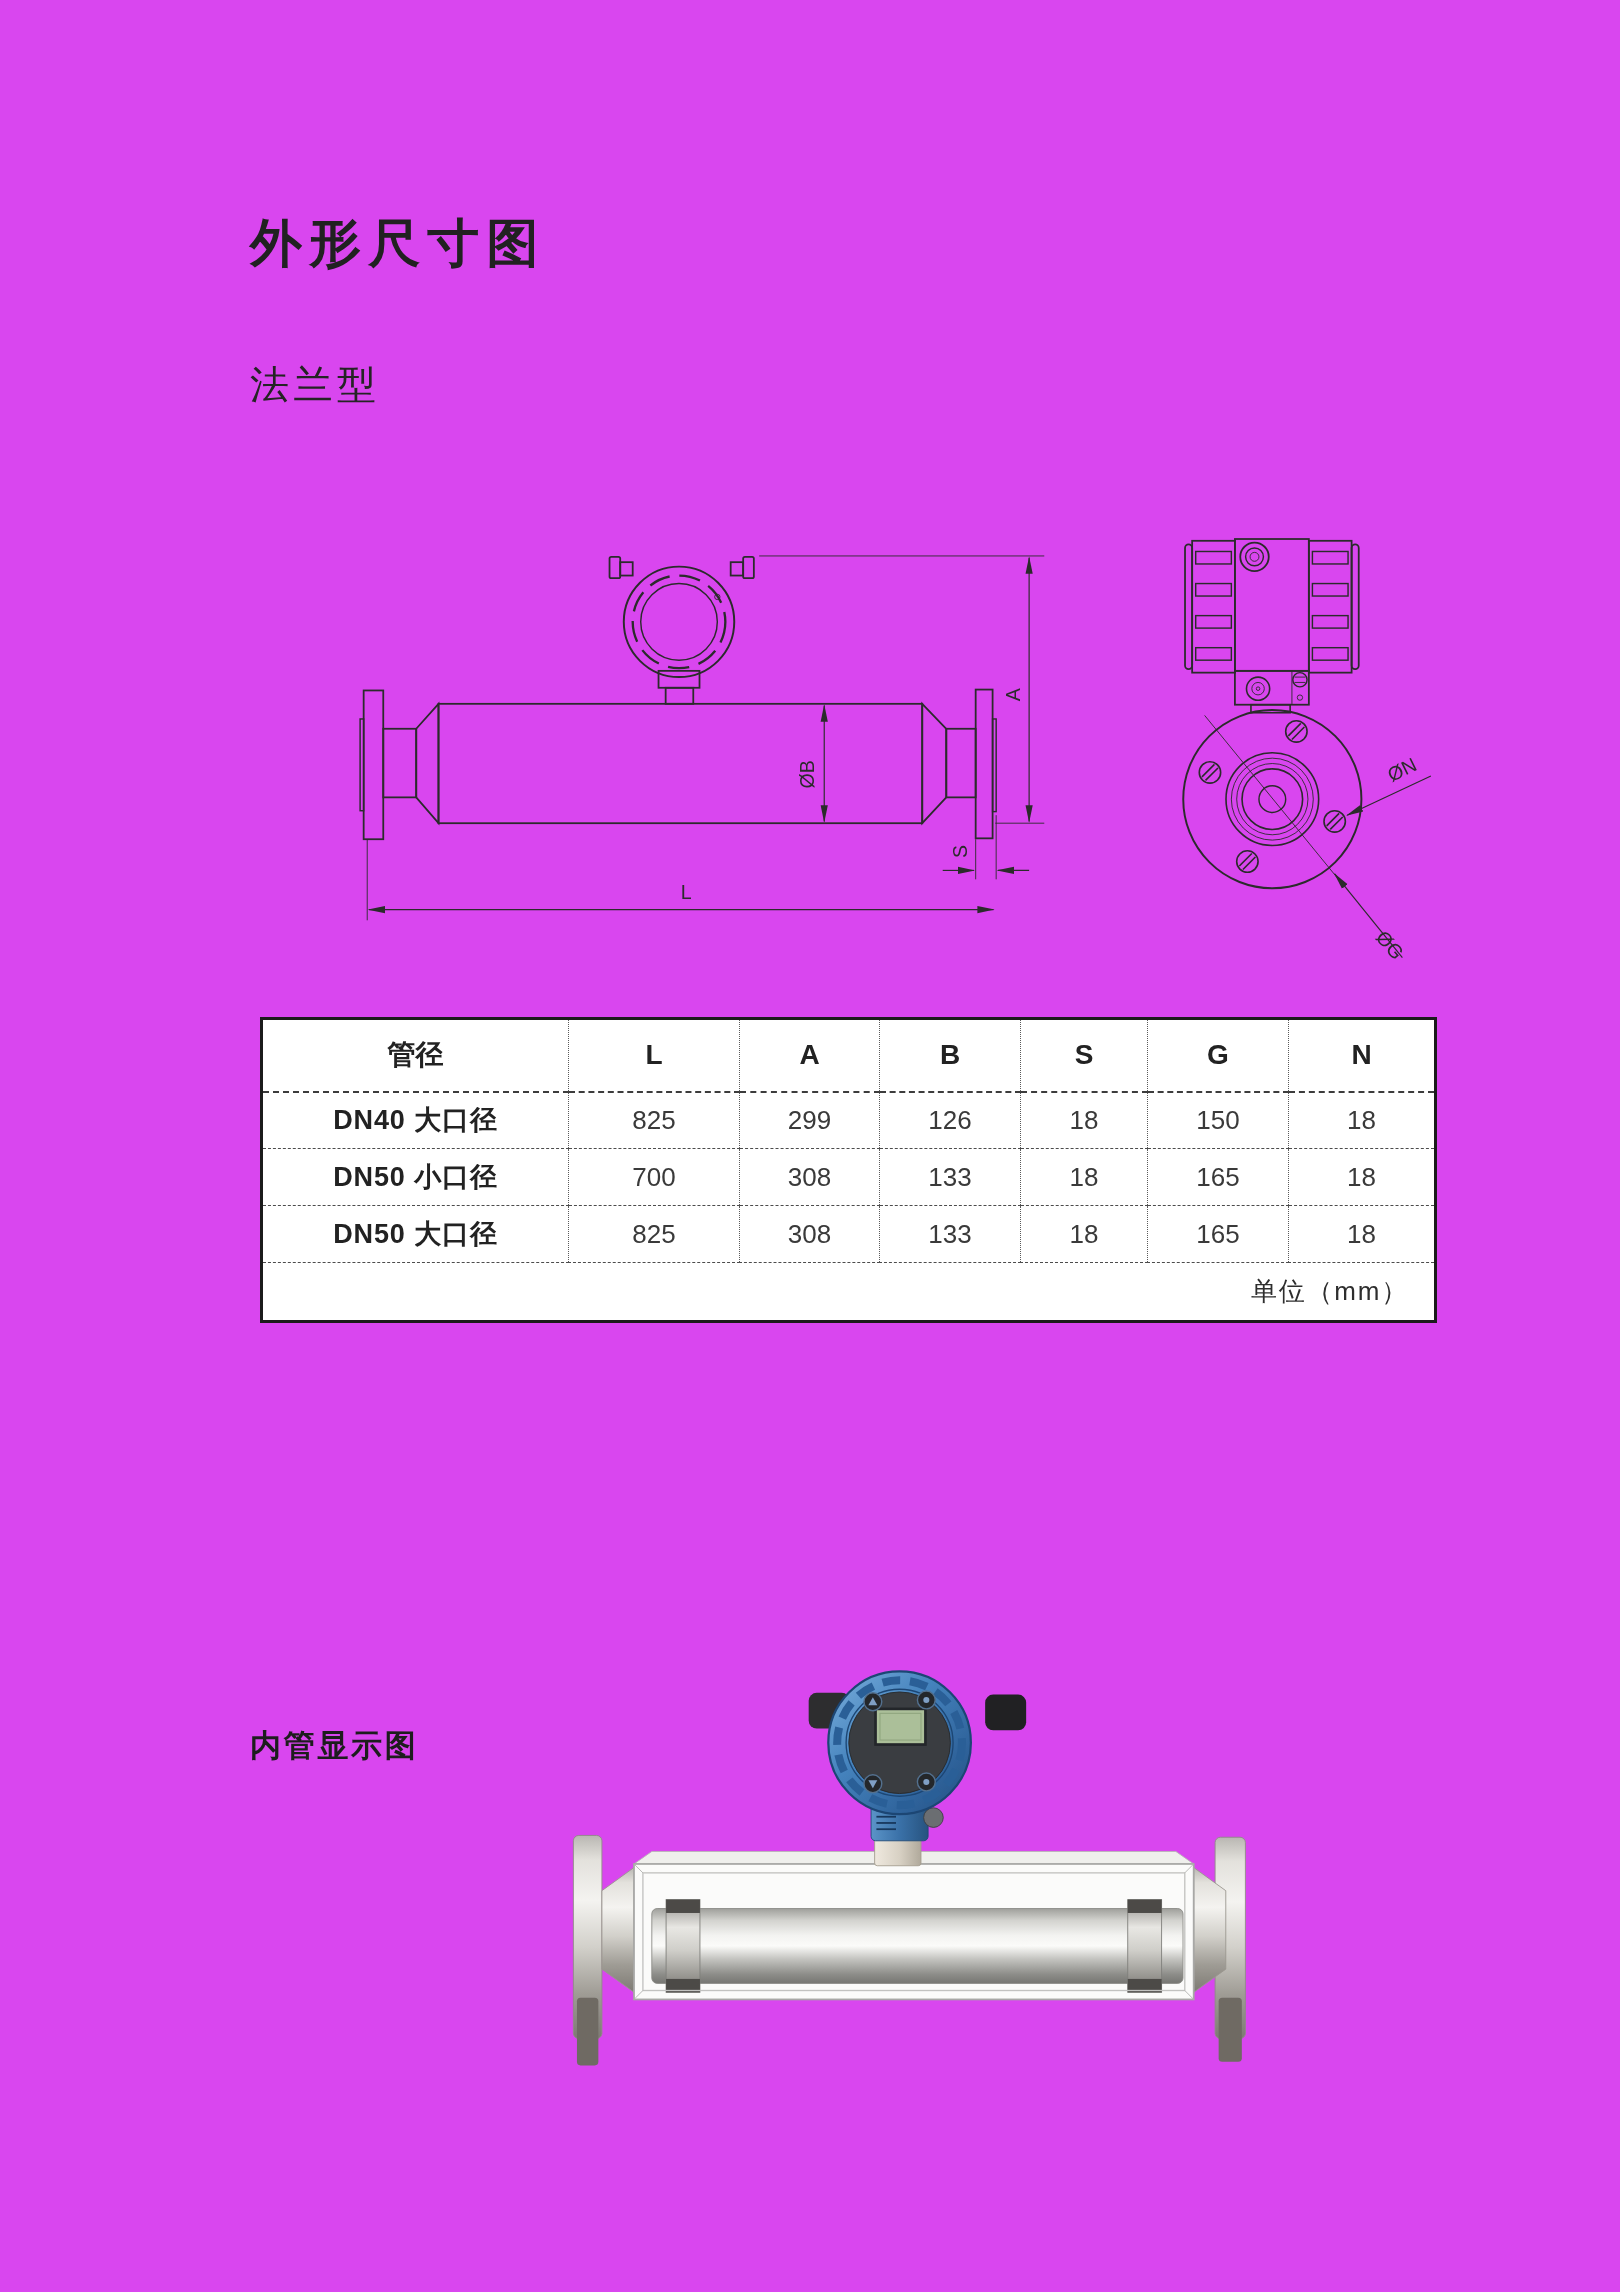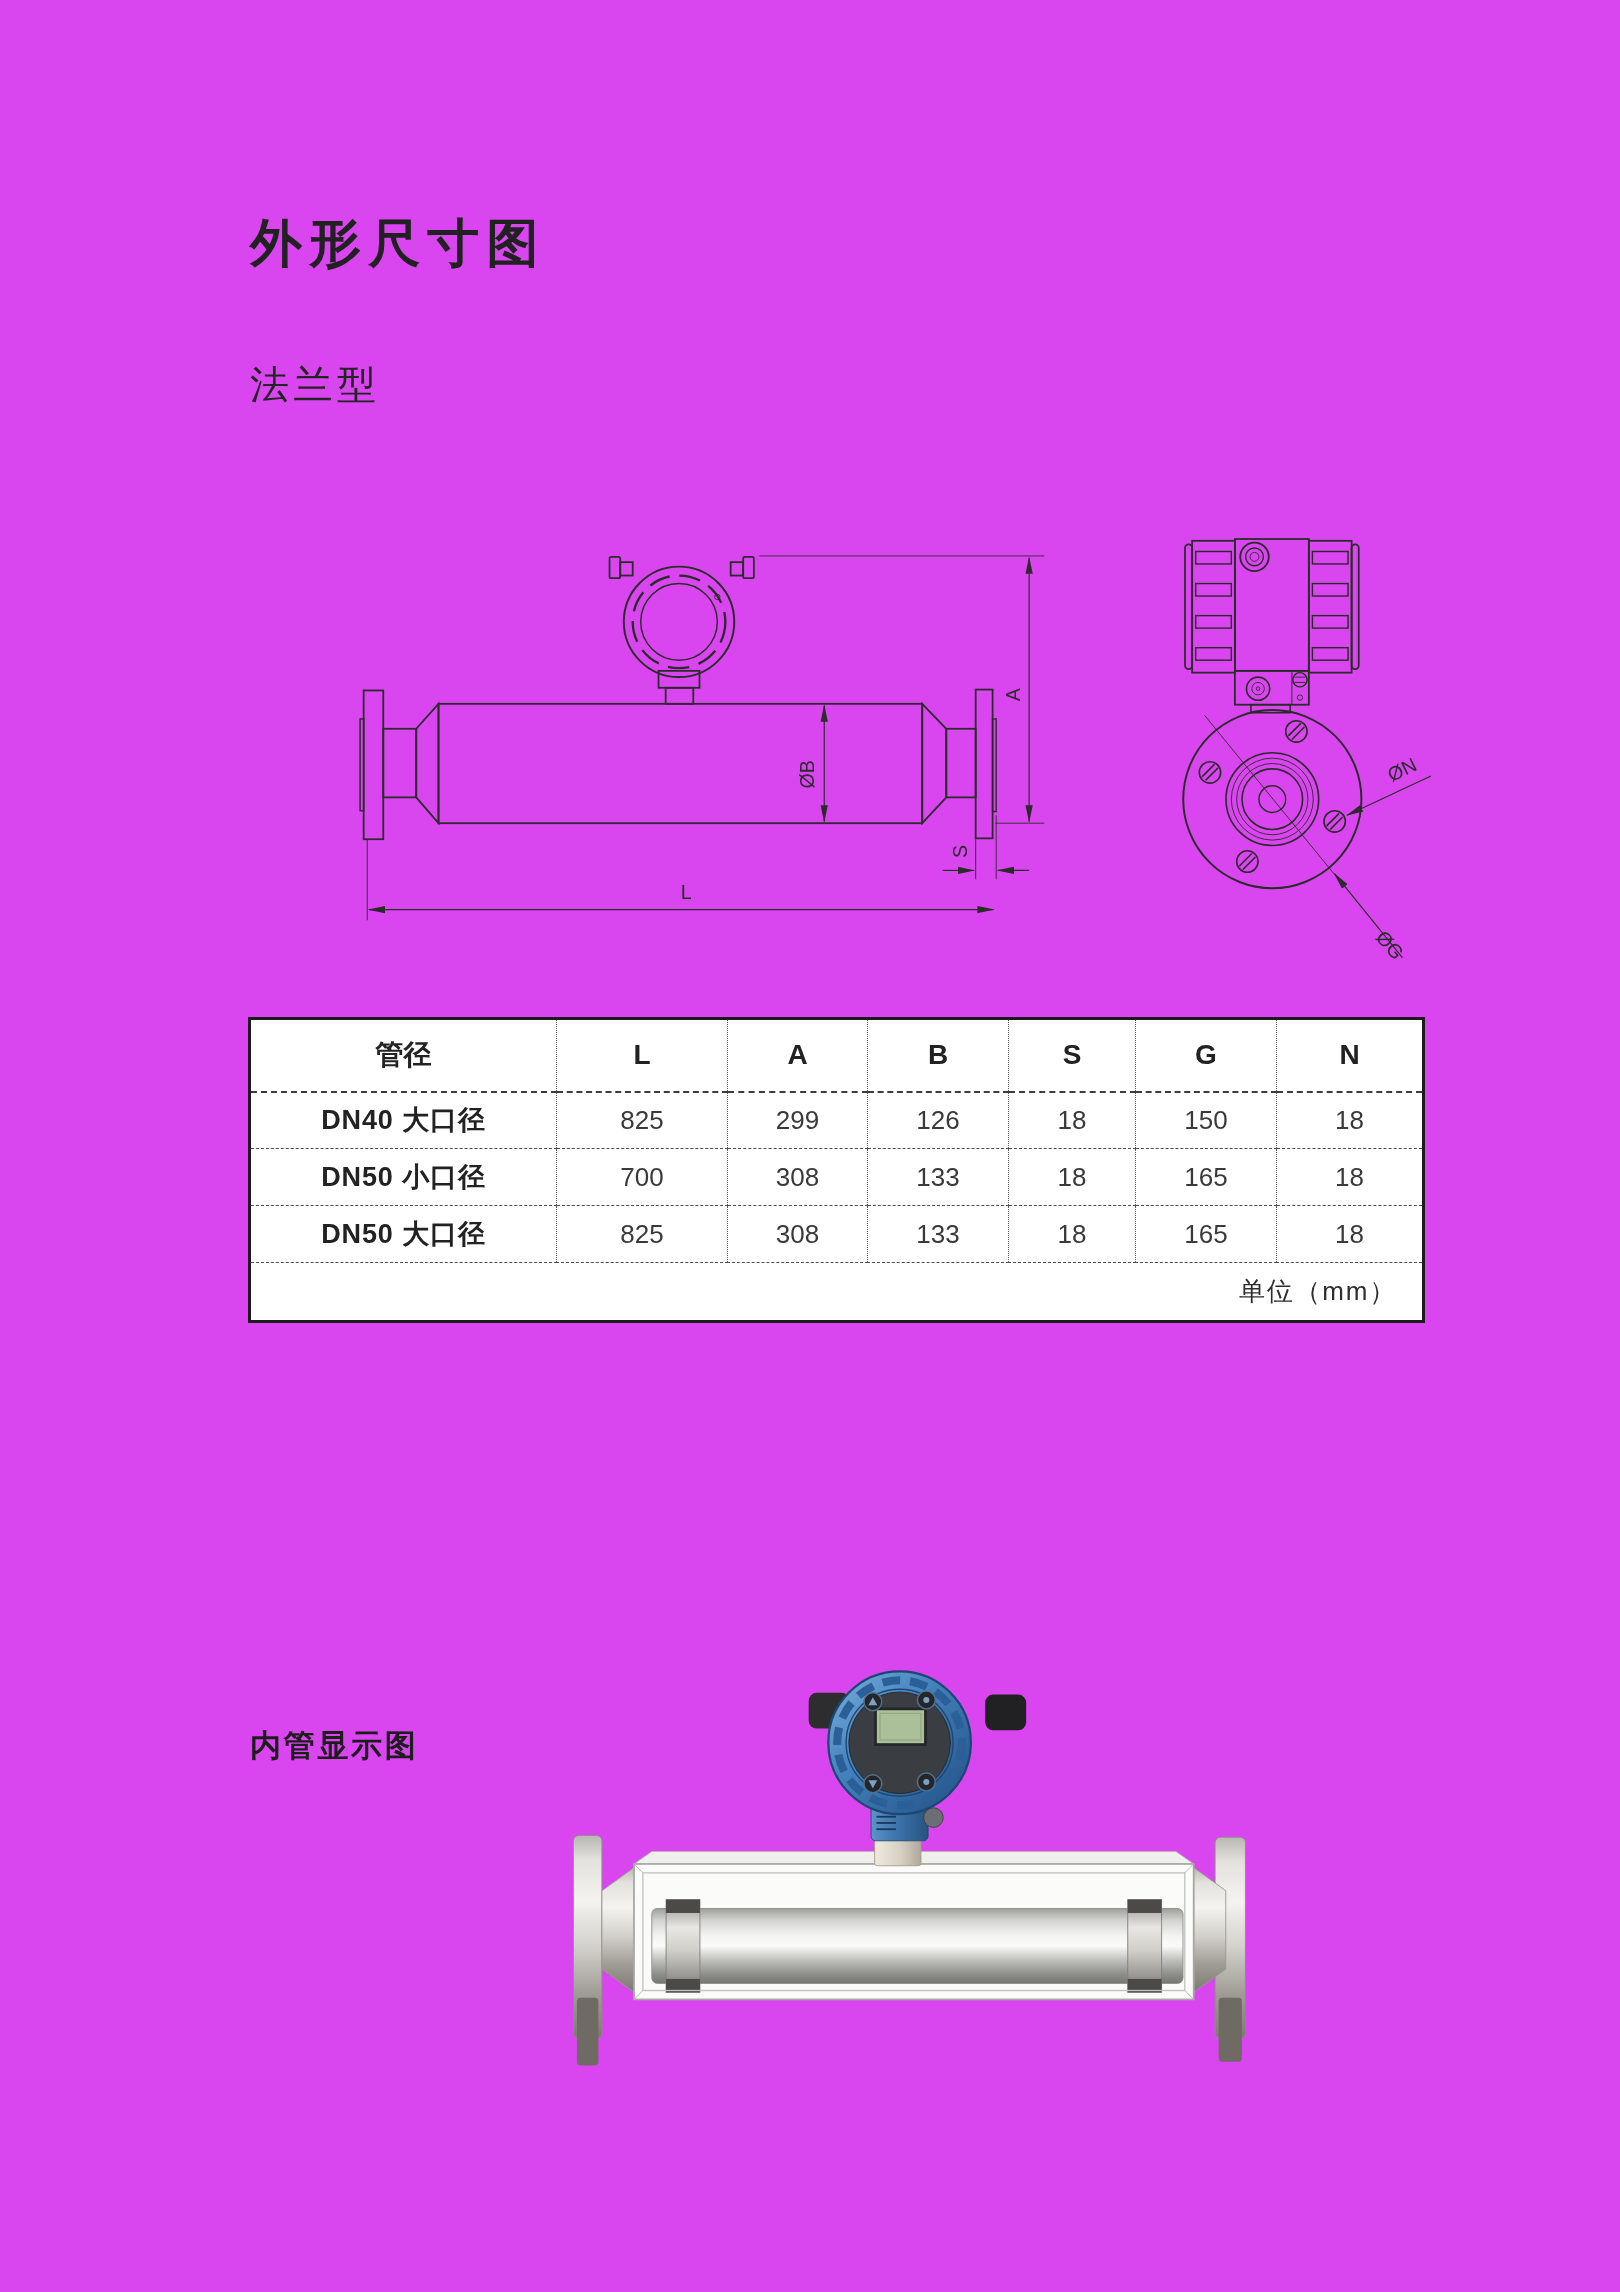--- a/index.html
+++ b/index.html
@@ -20,21 +20,21 @@
   }
   .inner-label{
     position:absolute;left:250px;top:1725px;
     font-size:31px;font-weight:700;letter-spacing:2.7px;color:#1d1d1d;white-space:nowrap;
   }
   .dim-svg{position:absolute;left:214px;top:521px;width:1265px;height:477px;}
   .render-svg{position:absolute;left:552px;top:1666px;width:713px;height:428px;}
 
   
   table.dim-table{
-    position:absolute;left:248px;top:1017px;width:1174px;
+    position:absolute;left:260px;top:1017px;width:1174px;
     border-collapse:collapse;table-layout:fixed;
     border:3.6px solid #1b1b1b;background:#fff;
   }
   .dim-table th,.dim-table td{
     padding:0;text-align:center;vertical-align:middle;
     border-left:1.8px dotted #5a5a5a;
   }
   .dim-table th:first-child,.dim-table td:first-child{border-left:none;}
   .dim-table thead tr{height:73px;}
   .dim-table tbody tr{height:57px;}

